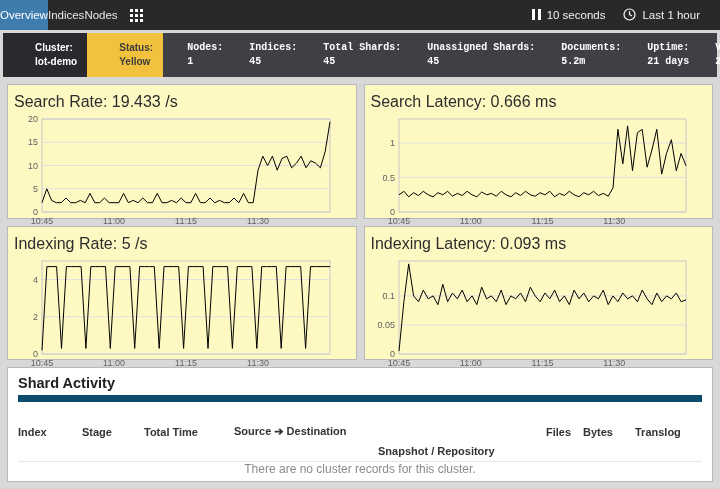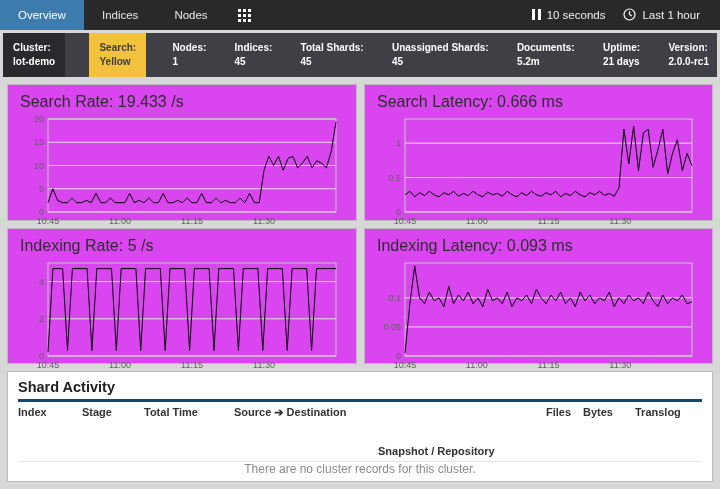--- a/index.html
+++ b/index.html
@@ -8,65 +8,65 @@
     font-family:"Liberation Sans",sans-serif;
     background:#d8d8d8;
   }
   .app{width:720px;height:489px;display:flex;flex-direction:column;background:#d8d8d8;}
 
   
   .topnav{
     flex:0 0 30px;background:#29292c;display:flex;align-items:stretch;
     color:#fff;font-size:11.5px;
   }
-  .tab{display:flex;align-items:center;padding:0 18px;cursor:pointer;color:#e8e8e8;}
+  .tab{display:flex;align-items:center;padding:0 0;cursor:pointer;color:#e8e8e8;}
   .tab.active{background:#3f7cae;color:#fff;}
   .nav-icon{display:flex;align-items:center;padding:0 12px;cursor:pointer;}
   .nav-right{margin-left:auto;display:flex;align-items:center;gap:18px;padding-right:20px;}
   .nav-control{display:flex;align-items:center;gap:6px;cursor:pointer;color:#f0f0f0;}
 
   
   .cluster-bar{
     flex:0 0 44px;margin:3px 3px 0 3px;background:#3f3f46;
     display:flex;align-items:stretch;justify-content:space-between;
     padding:0 6px 0 0;color:#fff;
   }
   .badge{display:flex;flex-direction:column;justify-content:center;padding:0 10px;}
   .badge-dark{background:#29292e;}
   .badge-yellow{background:#f2c13e;color:#3d3d3d;}
-  .stat{display:flex;flex-direction:column;justify-content:center;padding:0 2px;}
-  .stat-label,.stat-value{font-size:10px;font-weight:bold;line-height:1.45;white-space:nowrap;}
+  .stat{display:flex;flex-direction:column;justify-content:center;padding:0 2px;font-family:Liberation Mono, monospace;}
+  .stat-label,.stat-value{font-size:10px;font-weight:bold;line-height:1.45;white-space:nowrap;margin-left:22px;}
   .badge .stat-label,.badge .stat-value{font-size:10px;font-weight:bold;line-height:1.45;white-space:nowrap;}
 
   
   .charts{
     flex:1 1 auto;min-height:0;display:grid;
     grid-template-columns:1fr 1fr;grid-template-rows:1fr 1fr;
     gap:7px;padding:7px;
   }
   .panel{
-    background:#d946ef;border:1px solid #b9b9b9;
-    padding:6px 10px 4px 10px;display:flex;flex-direction:column;min-height:0;
+    background:#fef9c3;border:1px solid #b9b9b9;
+    padding:6px 10px 4px 4px;display:flex;flex-direction:column;min-height:0;
   }
   .panel-title{
     font-size:16px;font-weight:400;color:#2d2d2d;margin:2px 0 2px 2px;
   }
   .plot{flex:1 1 auto;min-height:0;}
   .plot svg{display:block;}
   .tick{font-size:9px;fill:#606060;font-family:"Liberation Sans",sans-serif;}
 
   
   .shard-panel{
     flex:0 0 88px;margin:0 7px 7px 7px;background:#fff;border:1px solid #b9b9b9;
     padding:5px 10px;display:flex;flex-direction:column;box-sizing:border-box;
   }
   .shard-title{font-size:14.5px;font-weight:bold;color:#222;margin:2px 0 4px 0;}
   .shard-header{
-    display:flex;align-items:flex-start;font-size:11px;font-weight:bold;color:#333;
-    border-top:3px solid #0c4a6e;border-bottom:1px solid #e6e6e6;padding:4px 0;
+    display:flex;align-items:center;font-size:11px;font-weight:bold;color:#333;
+    border-top:7px solid #0c4a6e;border-bottom:1px solid #e6e6e6;padding:4px 0;
   }
   .c0{width:64px;}.c1{width:62px;}.c2{width:90px;}.c3{width:144px;}
   .c4{width:168px;margin-top:39px;}.c5{width:37px;}.c6{width:52px;}.c7{flex:1;}
   .shard-empty{
     flex:1;display:flex;align-items:center;justify-content:center;
     color:#8b8b8b;font-size:12px;
   }
 </style>
 </head>
 <body>
@@ -113,21 +113,21 @@
       </div>
     </div>
   </nav>
 
   <div class="cluster-bar">
     <div class="badge badge-dark">
       <div class="stat-label">Cluster:</div>
       <div class="stat-value">lot-demo</div>
     </div>
     <div class="badge badge-yellow">
-      <div class="stat-label">Search:</div>
+      <div class="stat-label">Status:</div>
       <div class="stat-value">Yellow</div>
     </div>
     <div class="stat">
       <div class="stat-label">Nodes:</div>
       <div class="stat-value">1</div>
     </div>
     <div class="stat">
       <div class="stat-label">Indices:</div>
       <div class="stat-value">45</div>
     </div>

